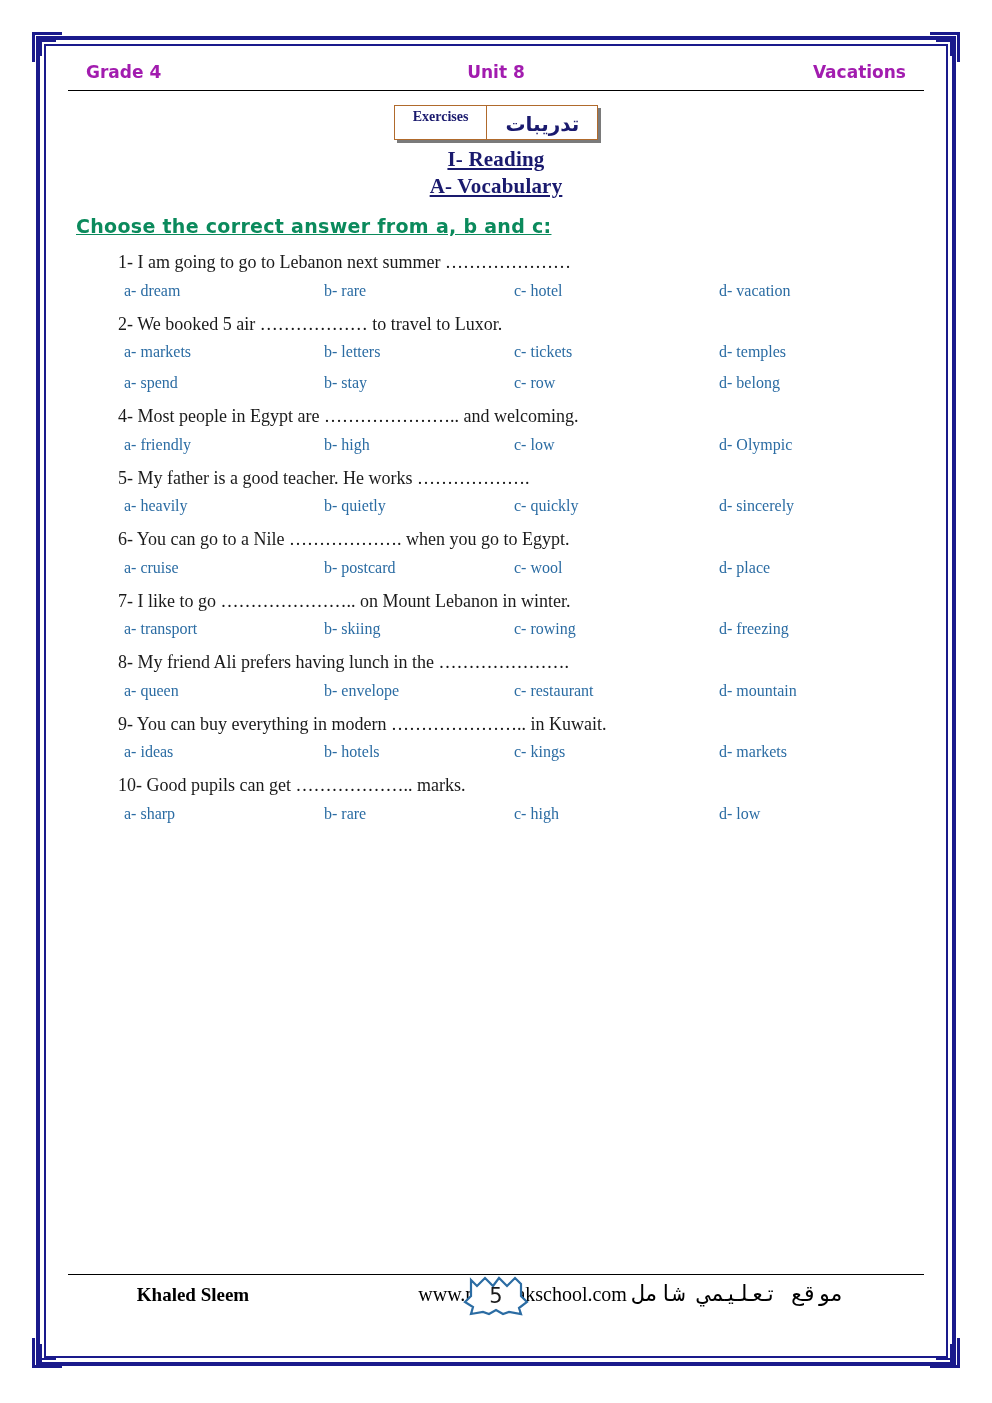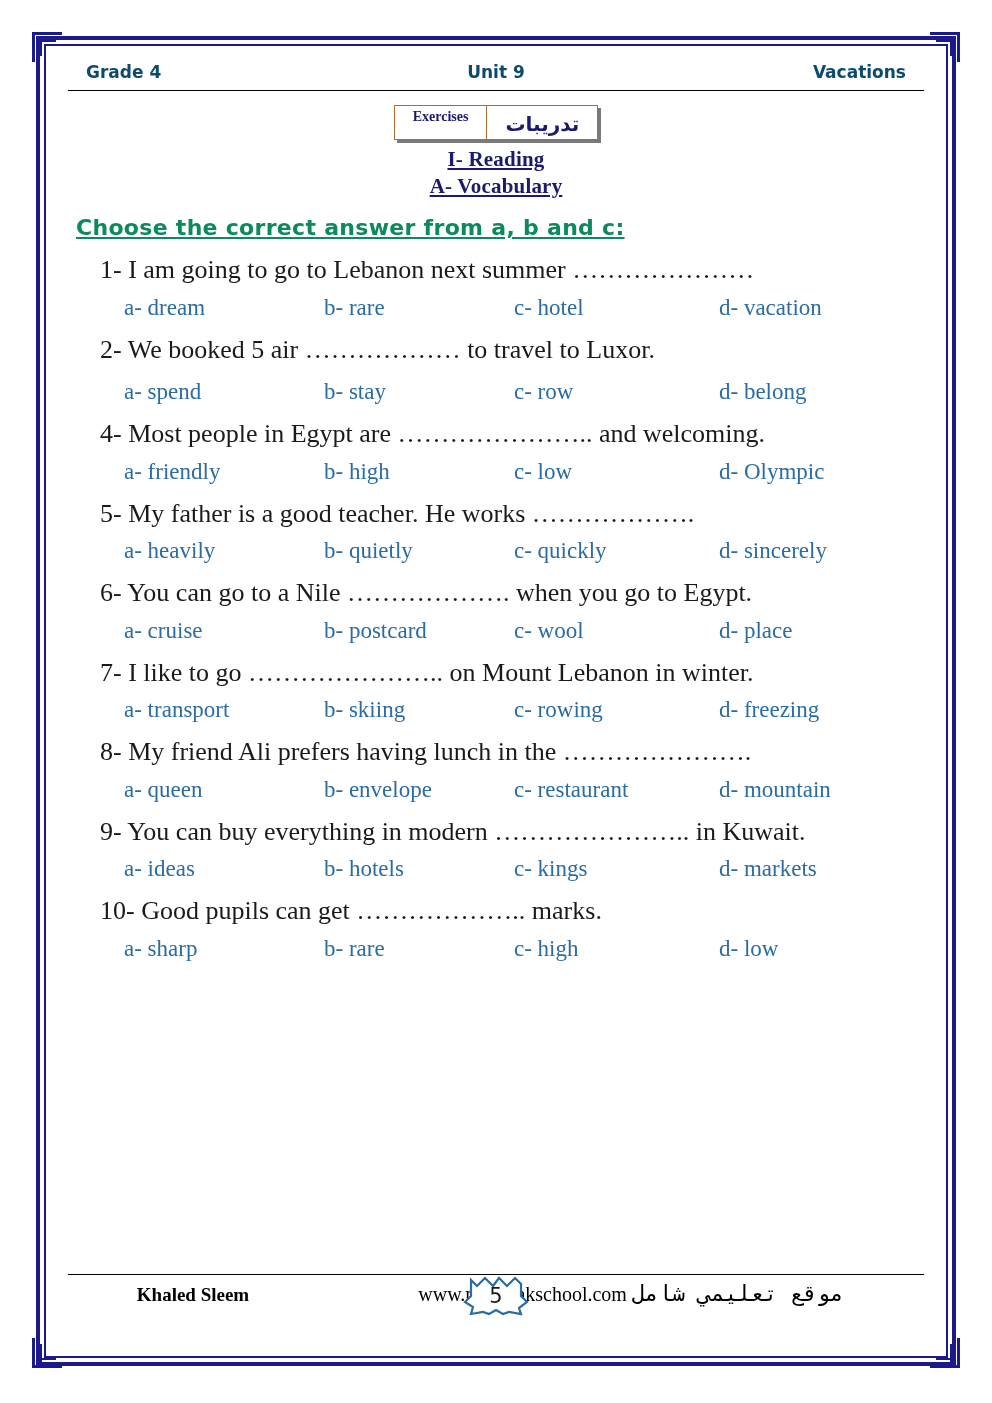--- a/index.html
+++ b/index.html
@@ -73,21 +73,21 @@
     height: 1280px;
   }
 
   
   .doc-header {
     display: flex;
     justify-content: space-between;
     align-items: baseline;
     font-family: "DejaVu Sans", sans-serif;
     font-size: 17px;
-    color: #0c4a6e;
+    color: #a21caf;
     padding: 0 18px 8px 18px;
     border-bottom: 1.5px solid #000;
   }
   .doc-header .h-left  { width: 200px; text-align: left; }
   .doc-header .h-mid   { flex: 1; text-align: center; font-weight: bold; }
   .doc-header .h-right { width: 200px; text-align: right; }
   .doc-header .h-mid,
   .doc-header .h-left,
   .doc-header .h-right { font-weight: bold; }
   .doc-header .h-left { font-weight: bold; }
@@ -131,46 +131,46 @@
     letter-spacing: 0.2px;
   }
   .center-heading.sub {
     margin-top: 2px;
   }
 
   .instruction {
     margin-top: 16px;
     margin-left: 8px;
     font-family: "DejaVu Sans", sans-serif;
-    font-size: 22px;
+    font-size: 19px;
     font-weight: bold;
     color: #0b8a5c;
     text-decoration: underline;
     letter-spacing: 0.3px;
   }
 
   
   .questions {
     margin-top: 14px;
   }
   .q-block {
     margin-bottom: 13px;
   }
   .q-text {
-    font-size: 26px;
+    font-size: 18px;
     color: #1a1a1a;
-    margin-left: 32px;
+    margin-left: 50px;
     line-height: 1.25;
   }
   .opts {
     display: flex;
     margin-top: 8px;
     margin-left: 56px;
     color: #2b6ca3;
-    font-size: 23px;
+    font-size: 16px;
   }
   .opt { }
   .opt.o1 { width: 200px; }
   .opt.o2 { width: 190px; }
   .opt.o3 { width: 205px; }
   .opt.o4 { }
 
   
   .doc-footer {
     position: absolute;
@@ -248,21 +248,21 @@
     <span class="h1"></span>
     <span class="h2"></span>
     <span class="v1"></span>
     <span class="v2"></span>
   </div>
 
 <div class="content">
 
   <div class="doc-header">
     <div class="h-left">Grade 4</div>
-    <div class="h-mid">Unit 9</div>
+    <div class="h-mid">Unit 8</div>
     <div class="h-right">Vacations</div>
   </div>
 
   <div class="ex-box-wrap">
     <div class="ex-box">
       <div class="cell cell-en">Exercises</div>
       <div class="cell cell-ar">تدريبات</div>
     </div>
   </div>
 
@@ -278,20 +278,26 @@
       <div class="opts">
         <div class="opt o1">a- dream</div>
         <div class="opt o2">b- rare</div>
         <div class="opt o3">c- hotel</div>
         <div class="opt o4">d- vacation</div>
       </div>
     </div>
 
     <div class="q-block">
       <div class="q-text">2- We booked 5 air ……………… to travel to Luxor.</div>
+      <div class="opts">
+        <div class="opt o1">a- markets</div>
+        <div class="opt o2">b- letters</div>
+        <div class="opt o3">c- tickets</div>
+        <div class="opt o4">d- temples</div>
+      </div>
     </div>
 
     <div class="q-block">
       <div class="opts">
         <div class="opt o1">a- spend</div>
         <div class="opt o2">b- stay</div>
         <div class="opt o3">c- row</div>
         <div class="opt o4">d- belong</div>
       </div>
     </div>

